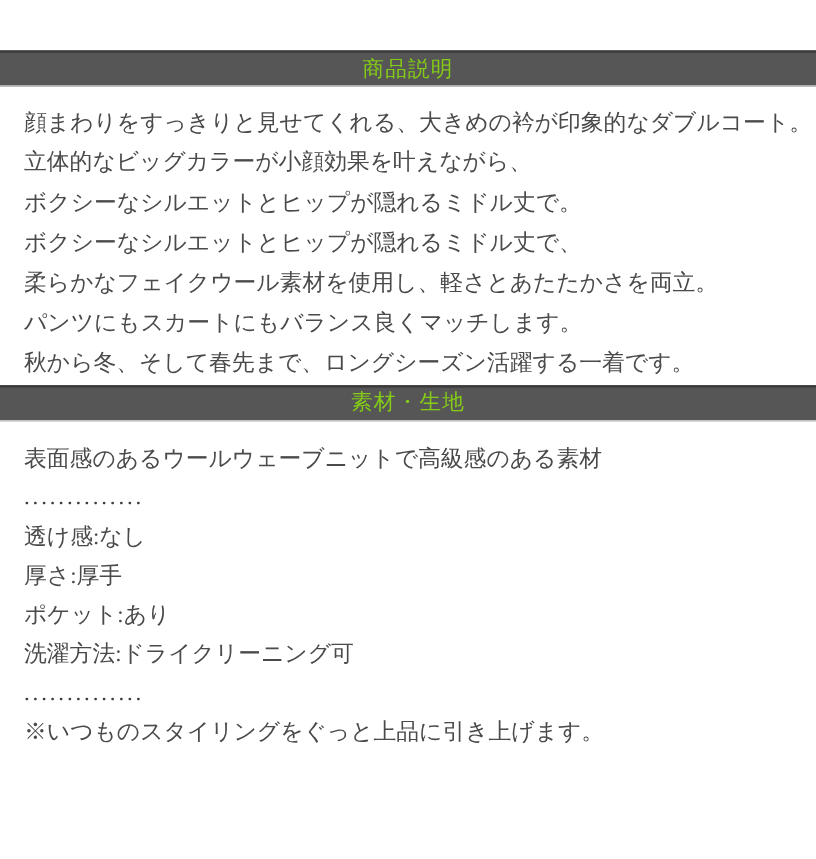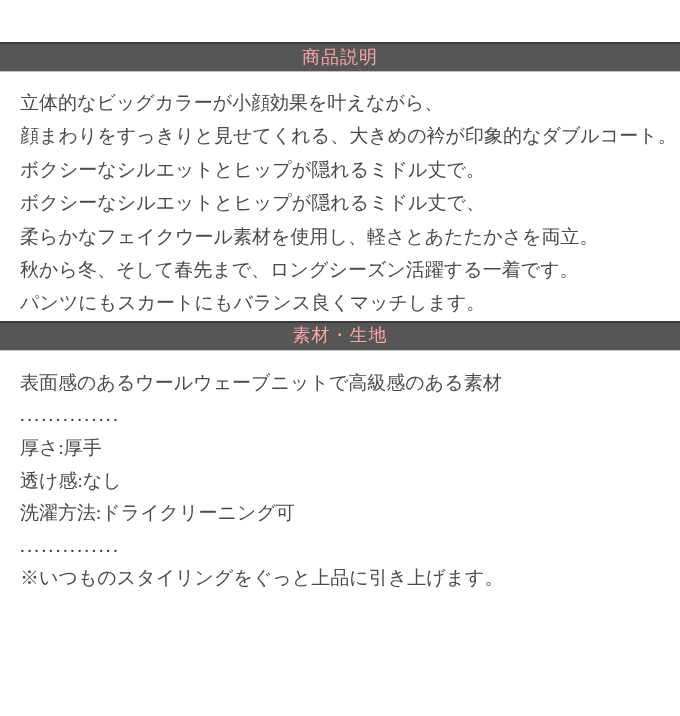--- a/index.html
+++ b/index.html
@@ -19,21 +19,21 @@
     width: 680px;
     height: 30px;
     background: #565656;
     border-top: 2px solid #3b3b3b;
     border-bottom: 1px solid #c2c2c2;
     display: flex;
     align-items: center;
     justify-content: center;
   }
   .section-bar .bar-label {
-    color: #fca5a5;
+    color: #84cc16;
     font-size: 18px;
     letter-spacing: 1px;
     line-height: 1;
     padding-bottom: 2px;
   }
   .bar-description { margin-top: 42px; }
   .bar-material { margin-top: 1px; }
 
   .text-block {
     padding: 0 20px;
@@ -61,34 +61,35 @@
   }
 </style>
 </head>
 <body>
 
 <div class="section-bar bar-description">
   <span class="bar-label">商品説明</span>
 </div>
 
 <div class="text-block desc-block">
+  <div class="line">顔まわりをすっきりと見せてくれる、大きめの衿が印象的なダブルコート。</div>
   <div class="line">立体的なビッグカラーが小顔効果を叶えながら、</div>
-  <div class="line">顔まわりをすっきりと見せてくれる、大きめの衿が印象的なダブルコート。</div>
   <div class="line">ボクシーなシルエットとヒップが隠れるミドル丈で。</div>
   <div class="line">ボクシーなシルエットとヒップが隠れるミドル丈で、</div>
   <div class="line">柔らかなフェイクウール素材を使用し、軽さとあたたかさを両立。</div>
+  <div class="line">パンツにもスカートにもバランス良くマッチします。</div>
   <div class="line">秋から冬、そして春先まで、ロングシーズン活躍する一着です。</div>
-  <div class="line">パンツにもスカートにもバランス良くマッチします。</div>
 </div>
 
 <div class="section-bar bar-material">
   <span class="bar-label">素材・生地</span>
 </div>
 
 <div class="text-block material-block">
   <div class="line">表面感のあるウールウェーブニットで高級感のある素材</div>
   <div class="line dots">..............</div>
+  <div class="line">透け感:なし</div>
   <div class="line">厚さ:厚手</div>
-  <div class="line">透け感:なし</div>
+  <div class="line">ポケット:あり</div>
   <div class="line">洗濯方法:ドライクリーニング可</div>
   <div class="line dots">..............</div>
   <div class="line">※いつものスタイリングをぐっと上品に引き上げます。</div>
 </div>
 
 </body></html>

